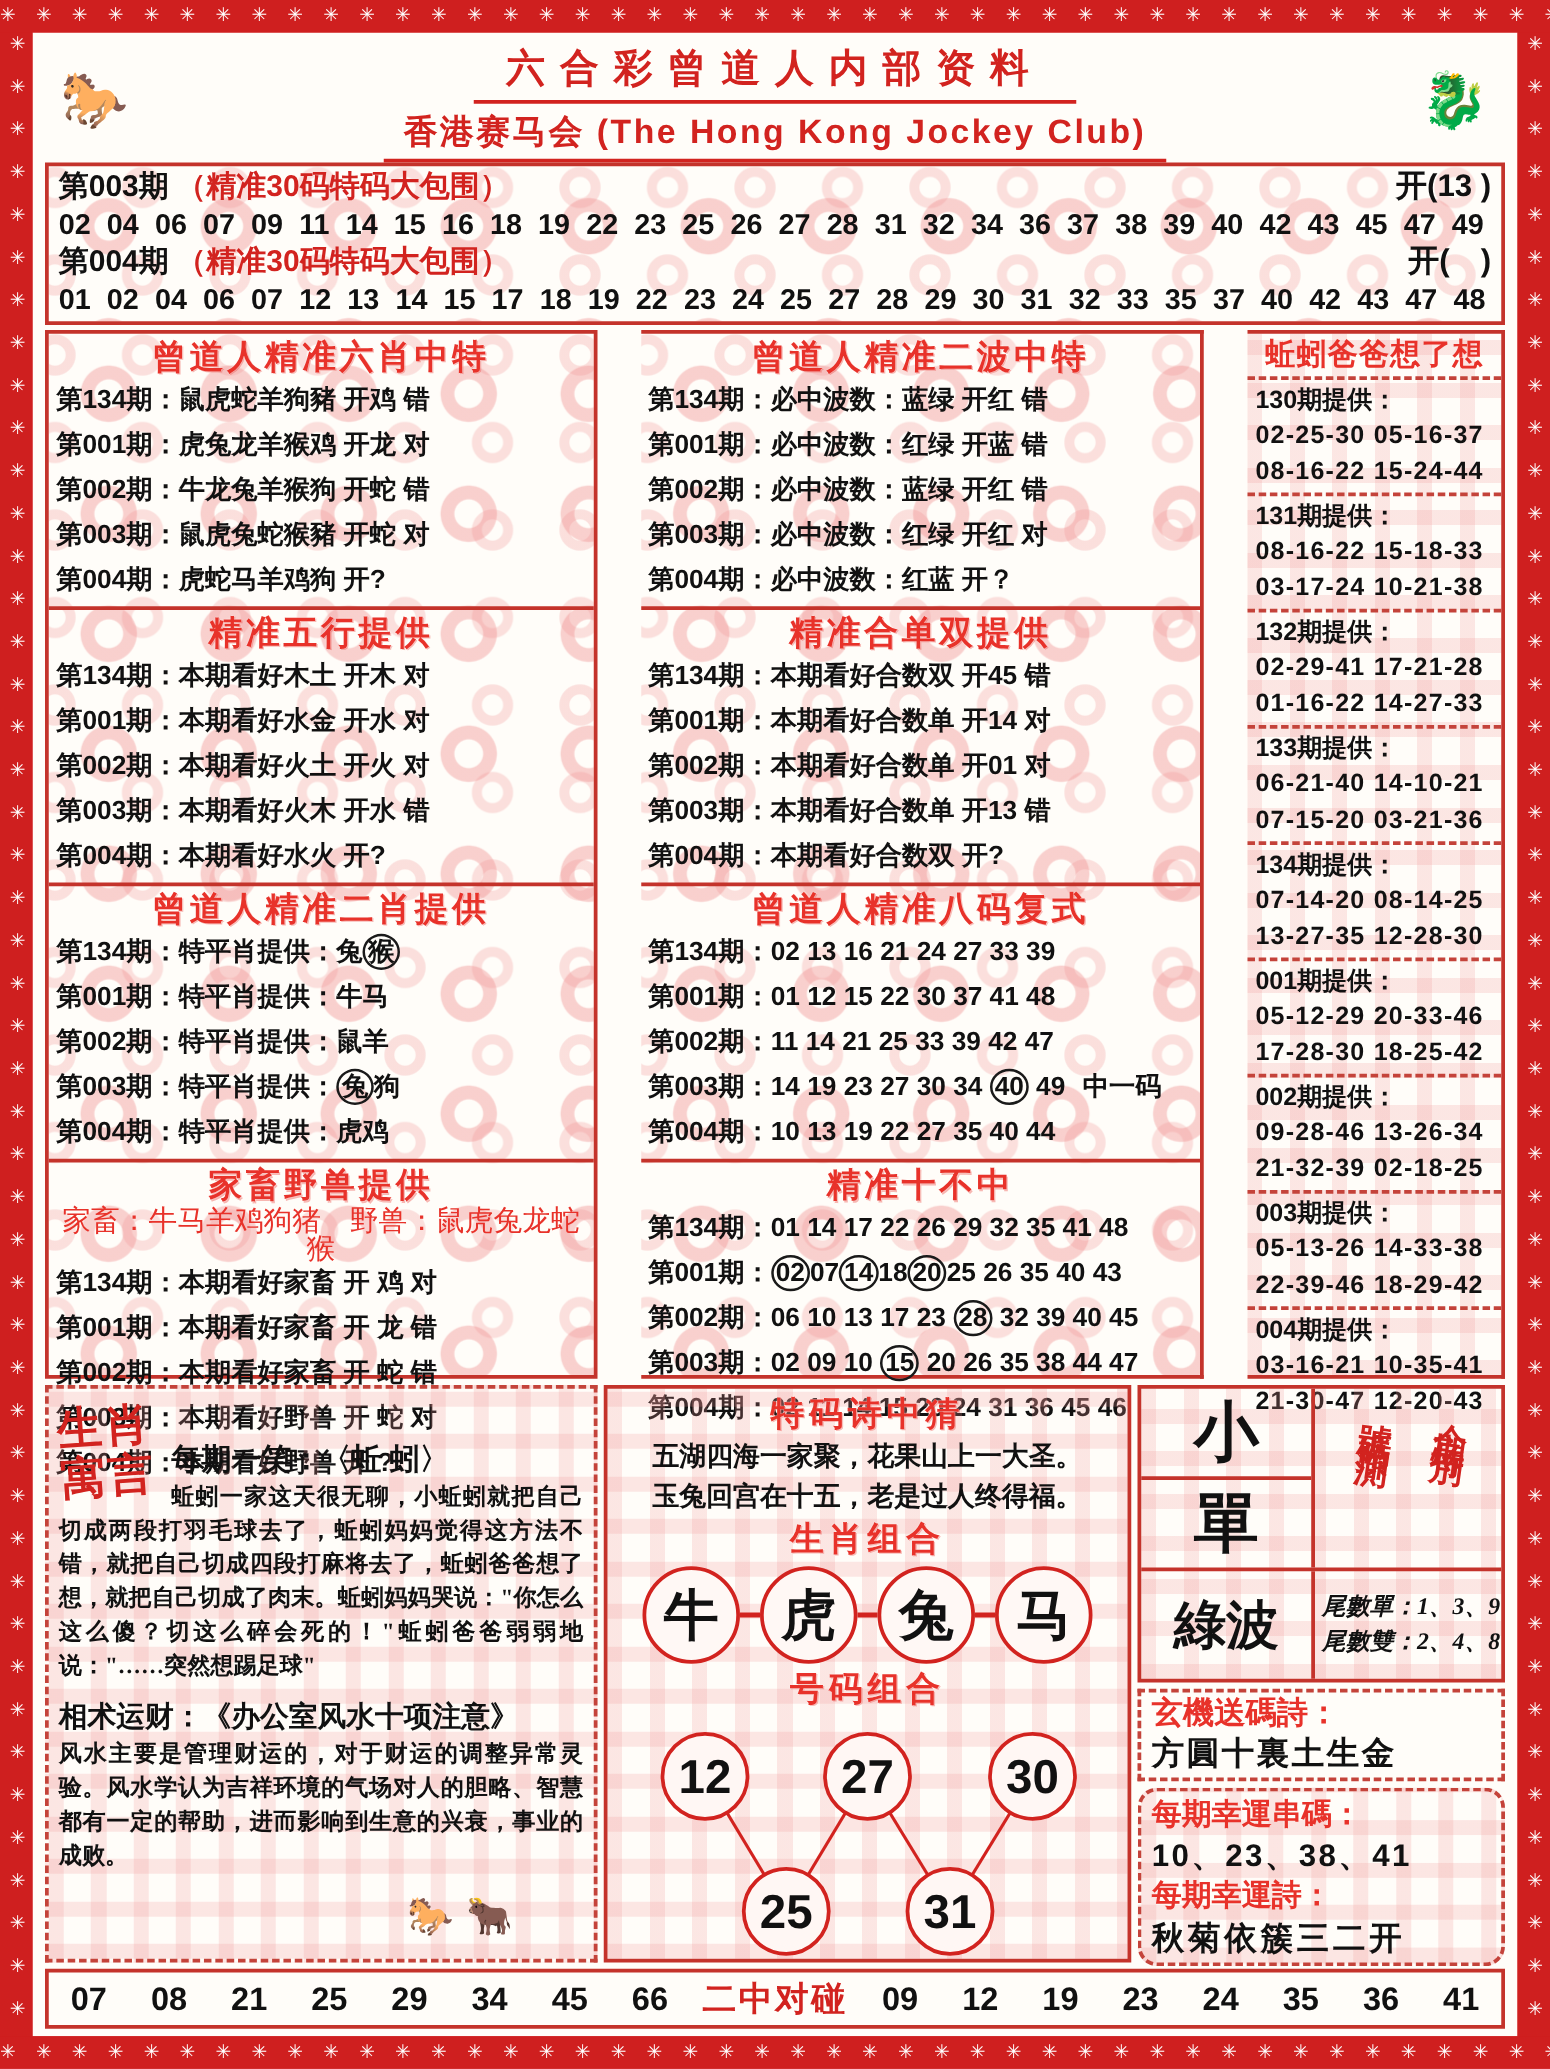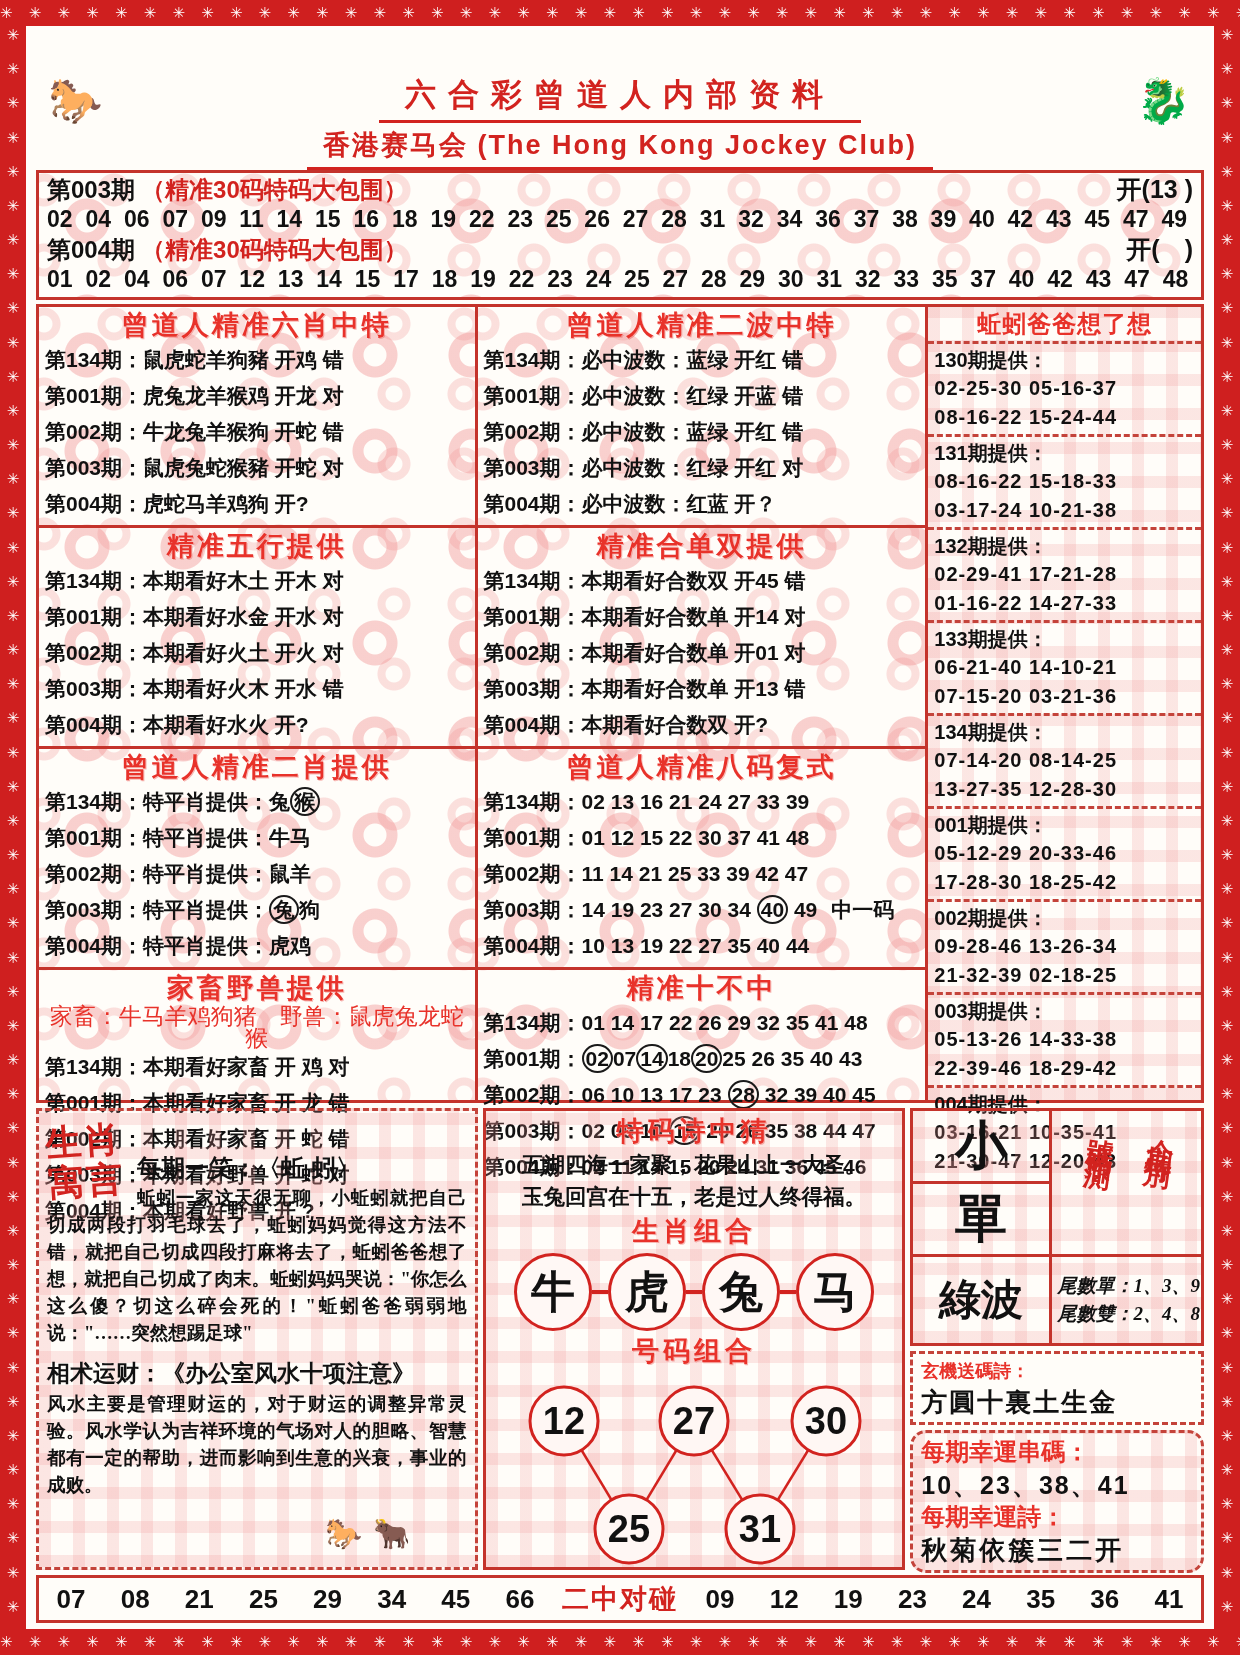--- a/index.html
+++ b/index.html
@@ -20,32 +20,32 @@
       radial-gradient(circle, rgba(242,170,170,0) 8px, rgba(243,165,165,.34) 9px, rgba(243,165,165,.34) 16px, rgba(242,170,170,0) 17px);
       background-size:96px 96px,70px 70px;background-position:0 0,40px 52px;}
   .weave{background-image:
       repeating-linear-gradient(0deg, rgba(240,150,150,.22) 0 12px, rgba(255,255,255,0) 12px 34px),
       repeating-linear-gradient(90deg, rgba(240,150,150,.22) 0 12px, rgba(255,255,255,0) 12px 34px);}
   
   .header{display:flex;align-items:center;min-height:84px;}
   .corner{width:80px;text-align:center;font-size:44px;line-height:80px;}
   .htitles{flex:1;text-align:center;color:#d2231f;font-weight:900;}
   .htitle{font-size:31px;letter-spacing:12px;border-bottom:3px solid #d2231f;
-          display:inline-block;padding:2px 26px 4px;margin-top:40px;}
+          display:inline-block;padding:2px 26px 4px;}
   .hsub{font-size:27px;letter-spacing:2px;border-bottom:3px solid #d2231f;
         display:inline-block;padding:2px 16px 4px;margin-top:2px;}
   
   .topbox{border:3px solid #c4332b;padding:1px 8px 3px;}
   .prow{display:flex;justify-content:space-between;align-items:baseline;
         font-weight:800;font-size:24px;line-height:30px;}
   .prow .note{color:#d2231f;flex:1;margin-left:6px;}
   .prow .open{font-size:25px;}
   .nums{font-size:23px;font-weight:800;word-spacing:6.5px;white-space:nowrap;line-height:29px;}
   
-  .main{display:flex;margin-top:4px;flex:1;min-height:0;}
+  .main{display:flex;margin-top:4px;flex:1;min-height:0;gap:35px;}
   .colL{width:37.8%;border:3px solid #c4332b;box-sizing:border-box;display:flex;flex-direction:column;}
   .colM{width:38.6%;border:3px solid #c4332b;border-left:none;box-sizing:border-box;display:flex;flex-direction:column;}
   .colR{flex:1;border:3px solid #c4332b;border-left:none;box-sizing:border-box;display:flex;flex-direction:column;}
   .sec{border-bottom:3px solid #c4332b;padding:1px 6px 3px;flex:1;}
   .sec:last-child{border-bottom:none;}
   .sec-title{color:#e8322a;font-weight:900;font-size:27px;text-align:center;letter-spacing:3px;
              text-shadow:0 0 1px #fff,1px 1px 0 rgba(232,50,42,.35);line-height:34px;}
   .sec-sub{color:#e8322a;font-weight:400;font-size:23px;text-align:center;line-height:22px;}
   .srow{font-size:21px;font-weight:800;line-height:36px;white-space:nowrap;}
   .circ{display:inline-block;min-width:1.05em;border:2.5px solid #1a1a1a;border-radius:50%;
@@ -90,21 +90,21 @@
   .cellBig:first-child{border-bottom:3px solid #c4332b;}
   .ba-vert{flex:1;display:flex;justify-content:space-evenly;padding:6px 2px;}
   .vtxt{writing-mode:vertical-rl;color:#d2231f;font-weight:900;font-size:27px;letter-spacing:8px;
         font-family:"Liberation Serif",serif;transform:rotate(8deg);}
   .ba-bottom{display:flex;height:86px;}
   .waveCell{width:47%;border-right:3px solid #c4332b;display:flex;align-items:center;justify-content:center;
             font-size:42px;font-weight:900;font-family:"Liberation Serif",serif;}
   .tails{flex:1;display:flex;flex-direction:column;justify-content:center;padding-left:6px;
          font-family:"Liberation Serif",serif;font-weight:800;font-size:19px;line-height:28px;font-style:italic;}
   .boxB{border:3px dashed #c4433a;margin-top:5px;padding:2px 8px;}
-  .boxB .t{color:#e8322a;font-weight:900;font-size:18px;line-height:30px;font-family:"Liberation Serif",serif;}
+  .boxB .t{color:#e8322a;font-weight:900;font-size:25px;line-height:30px;font-family:"Liberation Serif",serif;}
   .boxB .p{font-size:26px;font-weight:800;line-height:34px;font-family:"Liberation Serif",serif;letter-spacing:2px;}
   .boxC{border:3px dashed #c4433a;border-radius:16px;margin-top:5px;padding:3px 8px;flex:1;}
   .boxC .t{color:#e8322a;font-weight:900;font-size:24px;line-height:33px;font-family:"Liberation Serif",serif;}
   .boxC .n{font-size:25px;font-weight:900;line-height:32px;letter-spacing:2px;}
   .boxC .p{font-size:26px;font-weight:800;line-height:33px;font-family:"Liberation Serif",serif;letter-spacing:3px;}
   
   .strip{border:3px solid #c4332b;margin-top:5px;height:42px;display:flex;align-items:center;
          font-weight:900;font-size:26px;}
   .s-nums{flex:1;display:flex;justify-content:space-around;}
   .s-label{color:#d2231f;font-size:27px;letter-spacing:2px;padding:0 10px;}

